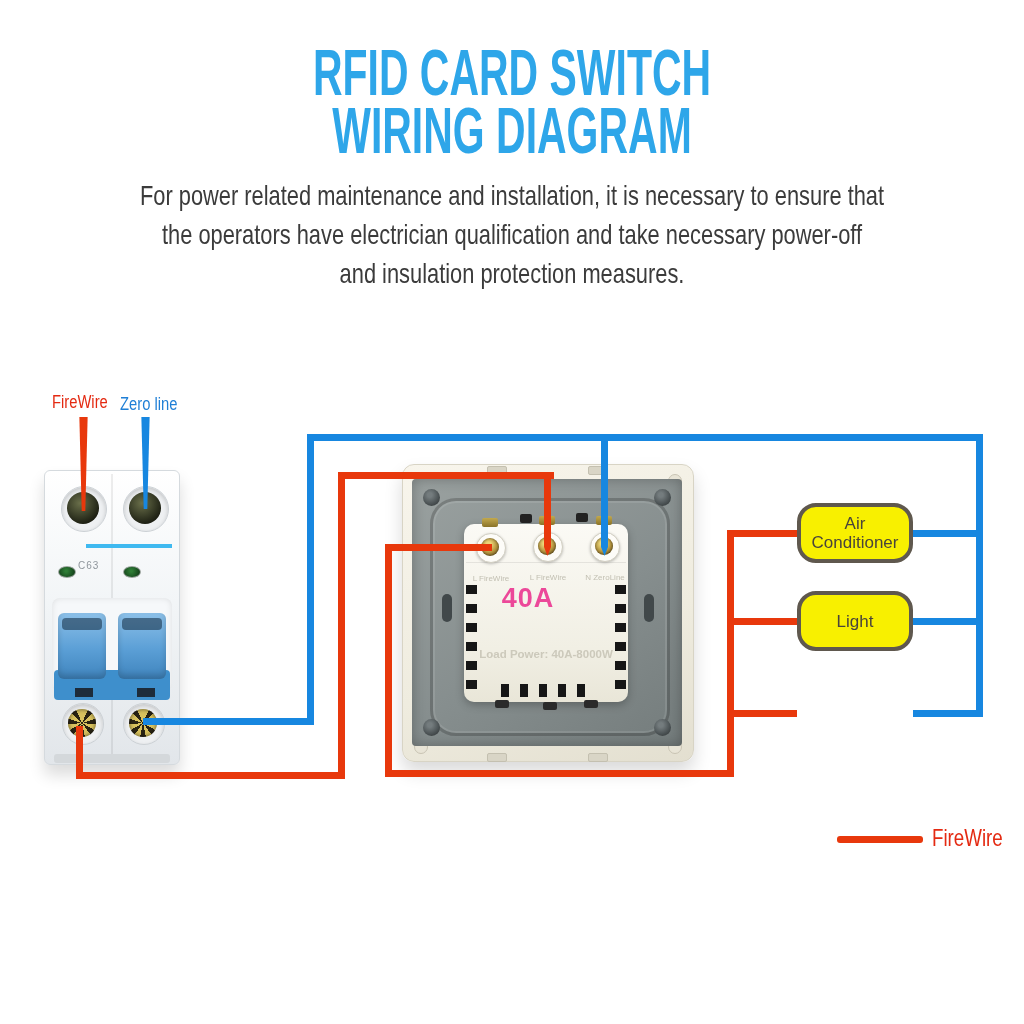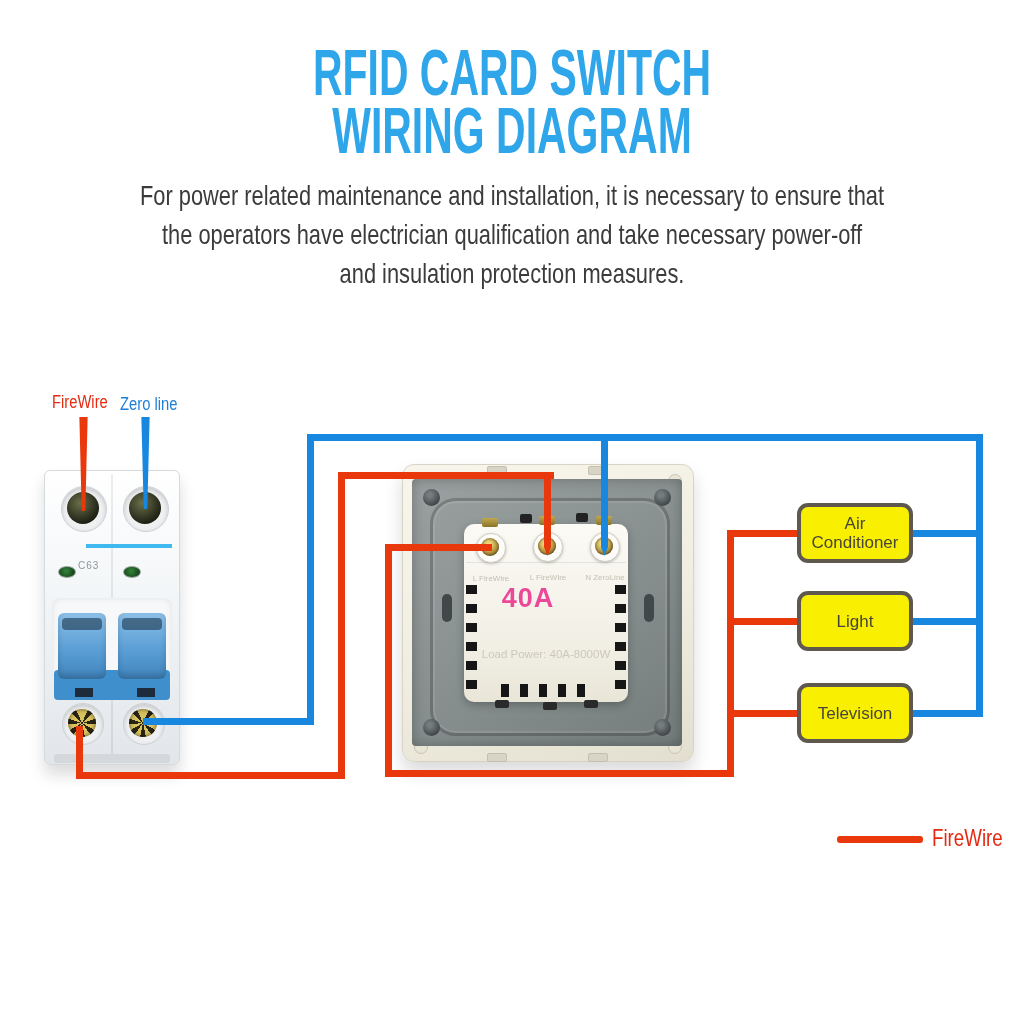--- a/index.html
+++ b/index.html
@@ -85,30 +85,30 @@
      border:1px solid #d2cfc2;box-shadow:0 1px 3px rgba(0,0,0,0.25);}
   .term-brass{position:absolute;width:18px;height:18px;border-radius:50%;
      background:radial-gradient(circle at 42% 35%,#ecd67a 15%,#b2923c 55%,#6b5520 85%);
      box-shadow:inset 0 0 3px rgba(0,0,0,0.5);}
   .clamp{position:absolute;height:9px;background:linear-gradient(180deg,#c3a94d,#8a7328);border-radius:2px;}
   .clamp-dark{position:absolute;height:9px;background:#222;border-radius:2px;}
   .term-label{position:absolute;font-size:8px;color:#c3c0b3;white-space:nowrap;transform:translateX(-50%);}
   .rating{position:absolute;left:528px;top:583px;transform:translateX(-50%);
      font-size:27px;font-weight:bold;color:#ec4899;letter-spacing:1px;}
   .load-power{position:absolute;left:546px;top:648px;transform:translateX(-50%);
-     font-size:11.5px;font-weight:normal;color:#ccc9bb;white-space:nowrap;}
+     font-size:11.5px;font-weight:bold;color:#ccc9bb;white-space:nowrap;}
   .vent-col{position:absolute;width:11px;
      background-image:repeating-linear-gradient(to bottom,#161616 0 9px,transparent 9px 19px);}
   .vent-row{position:absolute;height:13px;
      background-image:repeating-linear-gradient(to right,#161616 0 8px,transparent 8px 19px);}
   .mod-tab{position:absolute;width:14px;height:8px;background:#2a2a2a;border-radius:2px;}
 
   
   .appliance{position:absolute;left:797px;width:116px;height:60px;background:var(--box-yellow);
-     border:4px solid var(--box-border);border-radius:11px;display:flex;align-items:center;
+     border:4px solid var(--box-border);border-radius:19px;display:flex;align-items:center;
      justify-content:center;text-align:center;color:var(--box-text);font-size:17px;line-height:19px;
      box-sizing:border-box;padding:2px;}
 </style>
 </head>
 <body>
 
 <div class="canvas">
 
   <div class="abs title">
     <span class="squeeze">RFID CARD SWITCH</span>
@@ -201,23 +201,20 @@
   <div class="mod-tab" style="left:495px;top:700px;"></div>
   <div class="mod-tab" style="left:543px;top:702px;"></div>
   <div class="mod-tab" style="left:584px;top:700px;"></div>
 
   <div class="appliance" style="top:503px;">
     <span>Air Conditioner</span>
   </div>
   <div class="appliance" style="top:591px;">
     <span>Light</span>
   </div>
-  <div class="appliance" style="top:683px;">
-    <span>Television</span>
-  </div>
 
   <div class="wire red pointer" style="left:79px;top:417px;width:9px;height:94px;"></div>
   <div class="wire blue pointer" style="left:141px;top:417px;width:9px;height:92px;"></div>
 
   <div class="wire blue" style="left:143px;top:718px;width:171px;height:7px;"></div>
   <div class="wire blue" style="left:307px;top:434px;width:7px;height:291px;"></div>
   <div class="wire blue" style="left:310px;top:434px;width:673px;height:7px;"></div>
   <div class="wire blue tip-down" style="left:601px;top:434px;width:7px;height:122px;"></div>
   <div class="wire blue" style="left:976px;top:434px;width:7px;height:283px;"></div>
   <div class="wire blue" style="left:913px;top:530px;width:63px;height:7px;"></div>

